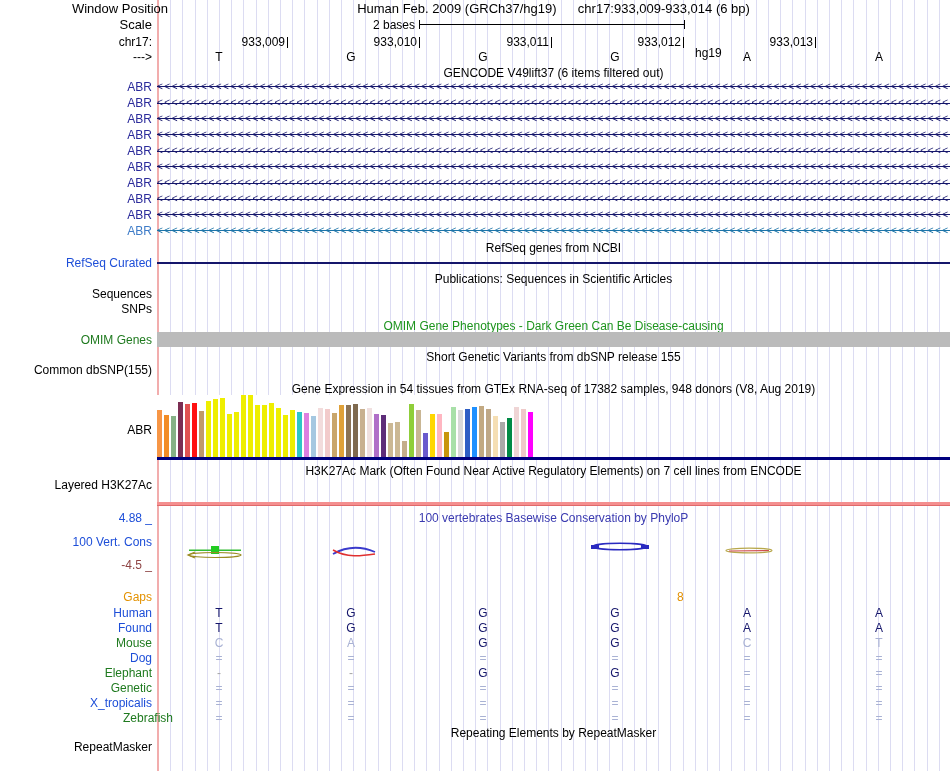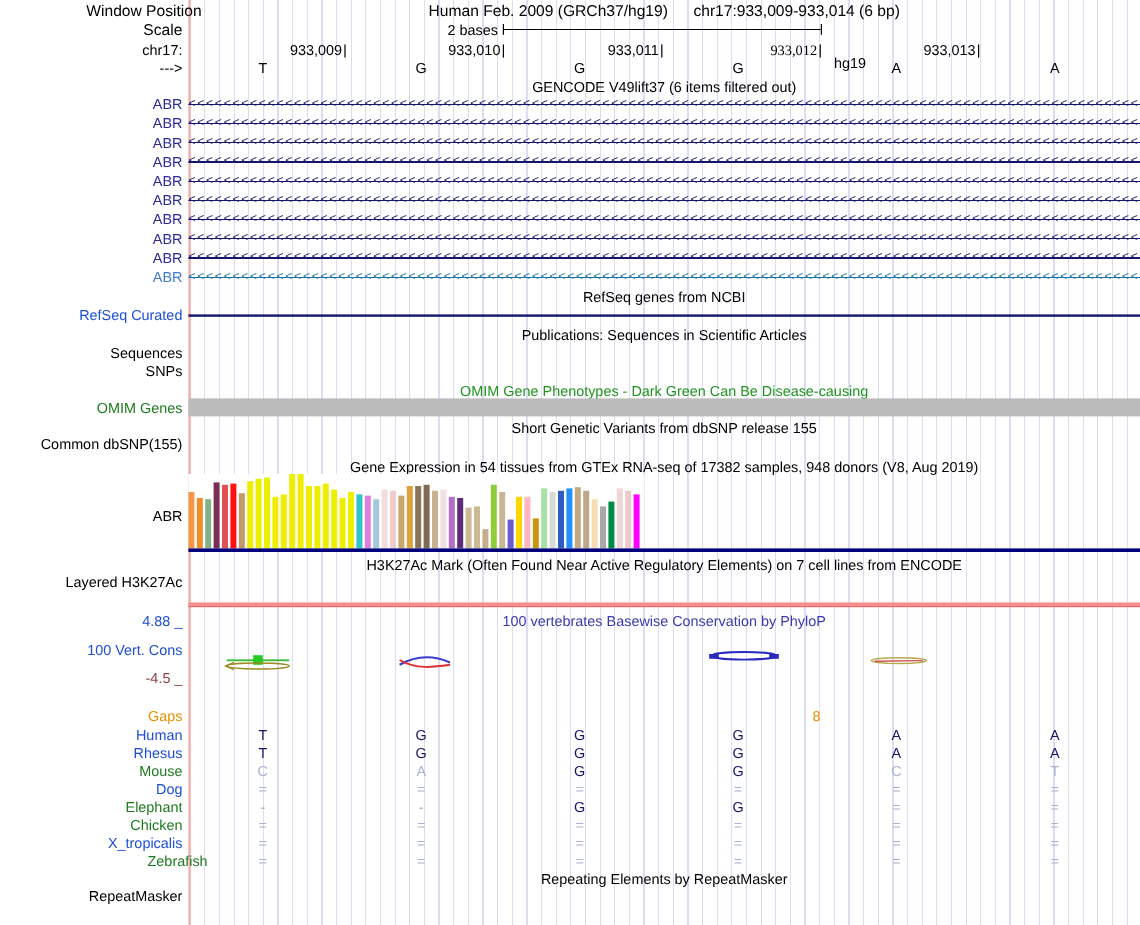--- a/index.html
+++ b/index.html
@@ -75,21 +75,21 @@
         <span class="tickv"></span>
       </div>
       <div class="abs coordlab" style="left: 350px; top: 0px; width: 70px;">
         <span>933,010</span>
         <span class="tickv"></span>
       </div>
       <div class="abs coordlab" style="left: 482px; top: 0px; width: 70px;">
         <span>933,011</span>
         <span class="tickv"></span>
       </div>
-      <div class="abs coordlab" style="left: 614px; top: 0px; width: 70px; font-family: Liberation Serif, serif;">
+      <div class="abs coordlab" style="left: 614px; top: 0px; width: 70px;">
         <span>933,012</span>
         <span class="tickv"></span>
       </div>
       <div class="abs coordlab" style="left: 746px; top: 0px; width: 70px;">
         <span>933,013</span>
         <span class="tickv"></span>
       </div>
     </div>
 
   <div class="abs llabel" style="top:50px;">---&gt;</div>
@@ -236,21 +236,21 @@
   <div id="multiz-rows">
       <div class="abs llabel navy" style="top: 606px;">Human</div>
       <div class="abs mzrow" style="top: 606px;">
         <span class="mzcell cell-dark" style="left: 62px;">T</span>
         <span class="mzcell cell-dark" style="left: 194px;">G</span>
         <span class="mzcell cell-dark" style="left: 326px;">G</span>
         <span class="mzcell cell-dark" style="left: 458px;">G</span>
         <span class="mzcell cell-dark" style="left: 590px;">A</span>
         <span class="mzcell cell-dark" style="left: 722px;">A</span>
       </div>
-      <div class="abs llabel navy" style="top: 621px;">Rhesus</div>
+      <div class="abs llabel navy" style="top: 621px;">Found</div>
       <div class="abs mzrow" style="top: 621px;">
         <span class="mzcell cell-dark" style="left: 62px;">T</span>
         <span class="mzcell cell-dark" style="left: 194px;">G</span>
         <span class="mzcell cell-dark" style="left: 326px;">G</span>
         <span class="mzcell cell-dark" style="left: 458px;">G</span>
         <span class="mzcell cell-dark" style="left: 590px;">A</span>
         <span class="mzcell cell-dark" style="left: 722px;">A</span>
       </div>
       <div class="abs llabel green" style="top: 636px;">Mouse</div>
       <div class="abs mzrow" style="top: 636px;">
@@ -272,21 +272,21 @@
       </div>
       <div class="abs llabel green" style="top: 666px;">Elephant</div>
       <div class="abs mzrow" style="top: 666px;">
         <span class="mzcell cell-dash" style="left: 62px;">-</span>
         <span class="mzcell cell-dash" style="left: 194px;">-</span>
         <span class="mzcell cell-dark" style="left: 326px;">G</span>
         <span class="mzcell cell-dark" style="left: 458px;">G</span>
         <span class="mzcell cell-dim" style="left: 590px;">=</span>
         <span class="mzcell cell-dim" style="left: 722px;">=</span>
       </div>
-      <div class="abs llabel green" style="top: 681px;">Chicken</div>
+      <div class="abs llabel green" style="top: 681px;">Genetic</div>
       <div class="abs mzrow" style="top: 681px;">
         <span class="mzcell cell-dim" style="left: 62px;">=</span>
         <span class="mzcell cell-dim" style="left: 194px;">=</span>
         <span class="mzcell cell-dim" style="left: 326px;">=</span>
         <span class="mzcell cell-dim" style="left: 458px;">=</span>
         <span class="mzcell cell-dim" style="left: 590px;">=</span>
         <span class="mzcell cell-dim" style="left: 722px;">=</span>
       </div>
       <div class="abs llabel navy" style="top: 696px;">X_tropicalis</div>
       <div class="abs mzrow" style="top: 696px;">

